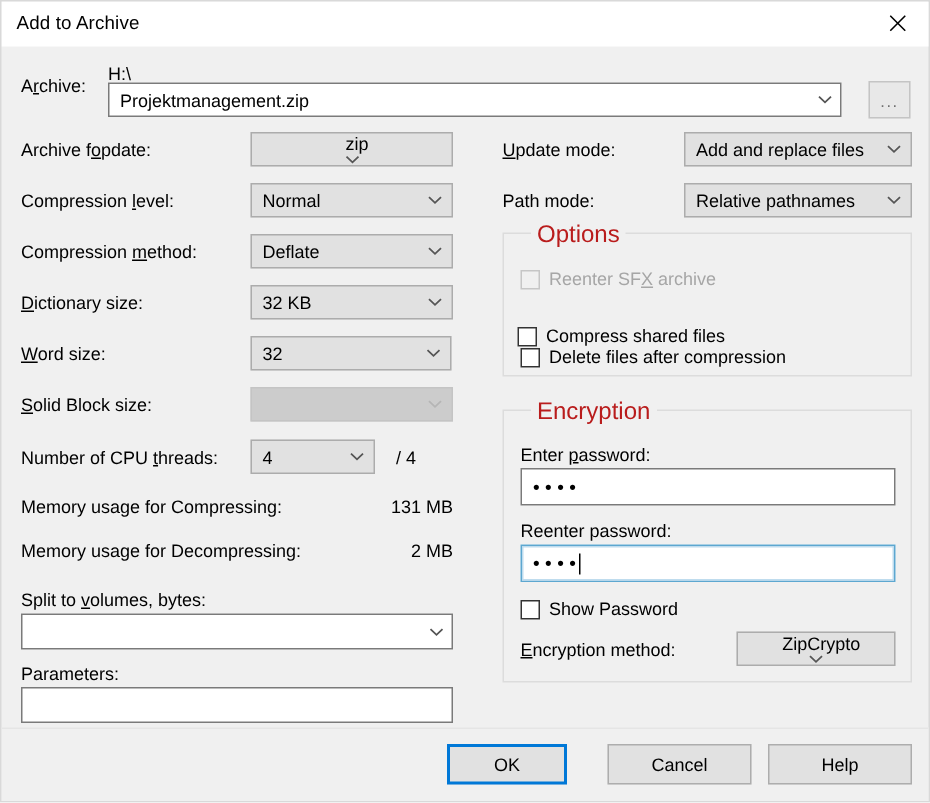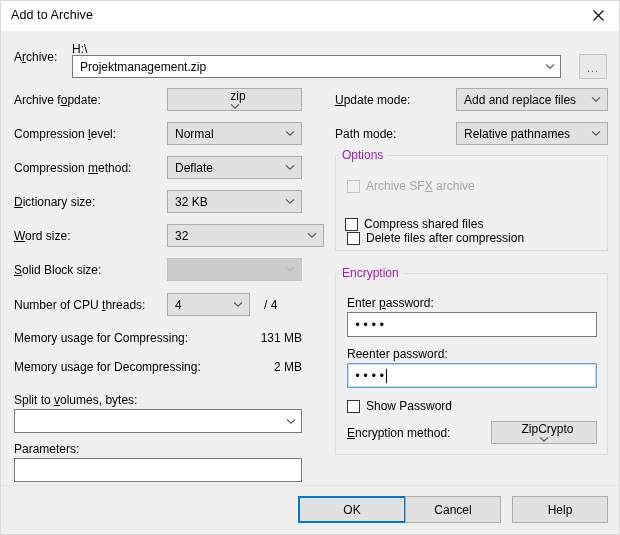--- a/index.html
+++ b/index.html
@@ -139,25 +139,25 @@
 
   
   .group {
     position: absolute;
     box-sizing: border-box;
     border: 1px solid #dcdcdc;
   }
   .group > .gtitle {
     position: absolute;
     top: -8px;
-    left: 2px;
+    left: 18px;
     background: #f0f0f0;
     padding: 0 4px;
-    font-size: 12px;
-    color: #a21caf;
+    font-size: 16px;
+    color: #b91c1c;
     white-space: nowrap;
   }
 
   
   .cbrow {
     position: absolute;
     display: flex;
     align-items: center;
     cursor: default;
   }
@@ -300,21 +300,21 @@
     <div class="carrow">
       <svg width="10" height="7" viewBox="0 0 10 7">
           <path d="M1 1.4 L5 5.2 L9 1.4" fill="none" stroke="#555" stroke-width="1.2"></path>
         </svg>
     </div>
   </div>
 
   <div class="lbl" style="left:13px; top:228px;">
     <span></span><u>W</u><span>ord size:</span>
   </div>
-  <div class="combo" style="left:166px; top:223px; width:157px;">
+  <div class="combo" style="left:166px; top:223px; width:134px;">
     <div class="ctext">32</div>
     <div class="carrow">
       <svg width="10" height="7" viewBox="0 0 10 7">
           <path d="M1 1.4 L5 5.2 L9 1.4" fill="none" stroke="#555" stroke-width="1.2"></path>
         </svg>
     </div>
   </div>
 
   <div class="lbl" style="left:13px; top:262px;">
     <span></span><u>S</u><span>olid Block size:</span>
@@ -387,21 +387,21 @@
         </svg>
     </div>
   </div>
 
   <div class="group" style="left:334px; top:154px; width:273px; height:96px;">
     <div class="gtitle">Options</div>
   </div>
   <div class="cbrow disabled" style="left:346px; top:178px;">
     <span class="cbox"></span>
     <span class="cblabel">
-      <span>Archive SF</span><u>X</u><span> archive</span>
+      <span>Reenter SF</span><u>X</u><span> archive</span>
     </span>
   </div>
   <div class="cbrow" style="left:344px; top:204px;margin-top:12px;">
     <span class="cbox"></span>
     <span class="cblabel">
       <span>Compress shared files</span><u></u><span></span>
     </span>
   </div>
   <div class="cbrow" style="left:346px; top:230px;">
     <span class="cbox"></span>
@@ -438,17 +438,17 @@
   <div class="combo" style="left:490px; top:420px; width:106px;flex-direction:column;">
     <div class="ctext">ZipCrypto</div>
     <div class="carrow">
       <svg width="10" height="7" viewBox="0 0 10 7">
           <path d="M1 1.4 L5 5.2 L9 1.4" fill="none" stroke="#555" stroke-width="1.2"></path>
         </svg>
     </div>
   </div>
 
   <div class="bottombar"></div>
-  <div class="btn default" style="left:297px; top:495px; width:108px;">OK</div>
+  <div class="btn default" style="left:297px; top:495px; width:80px;">OK</div>
   <div class="btn" style="left:404px; top:495px; width:96px;">Cancel</div>
   <div class="btn" style="left:511px; top:495px; width:96px;">Help</div>
 
 </div>
 
 </body></html>

